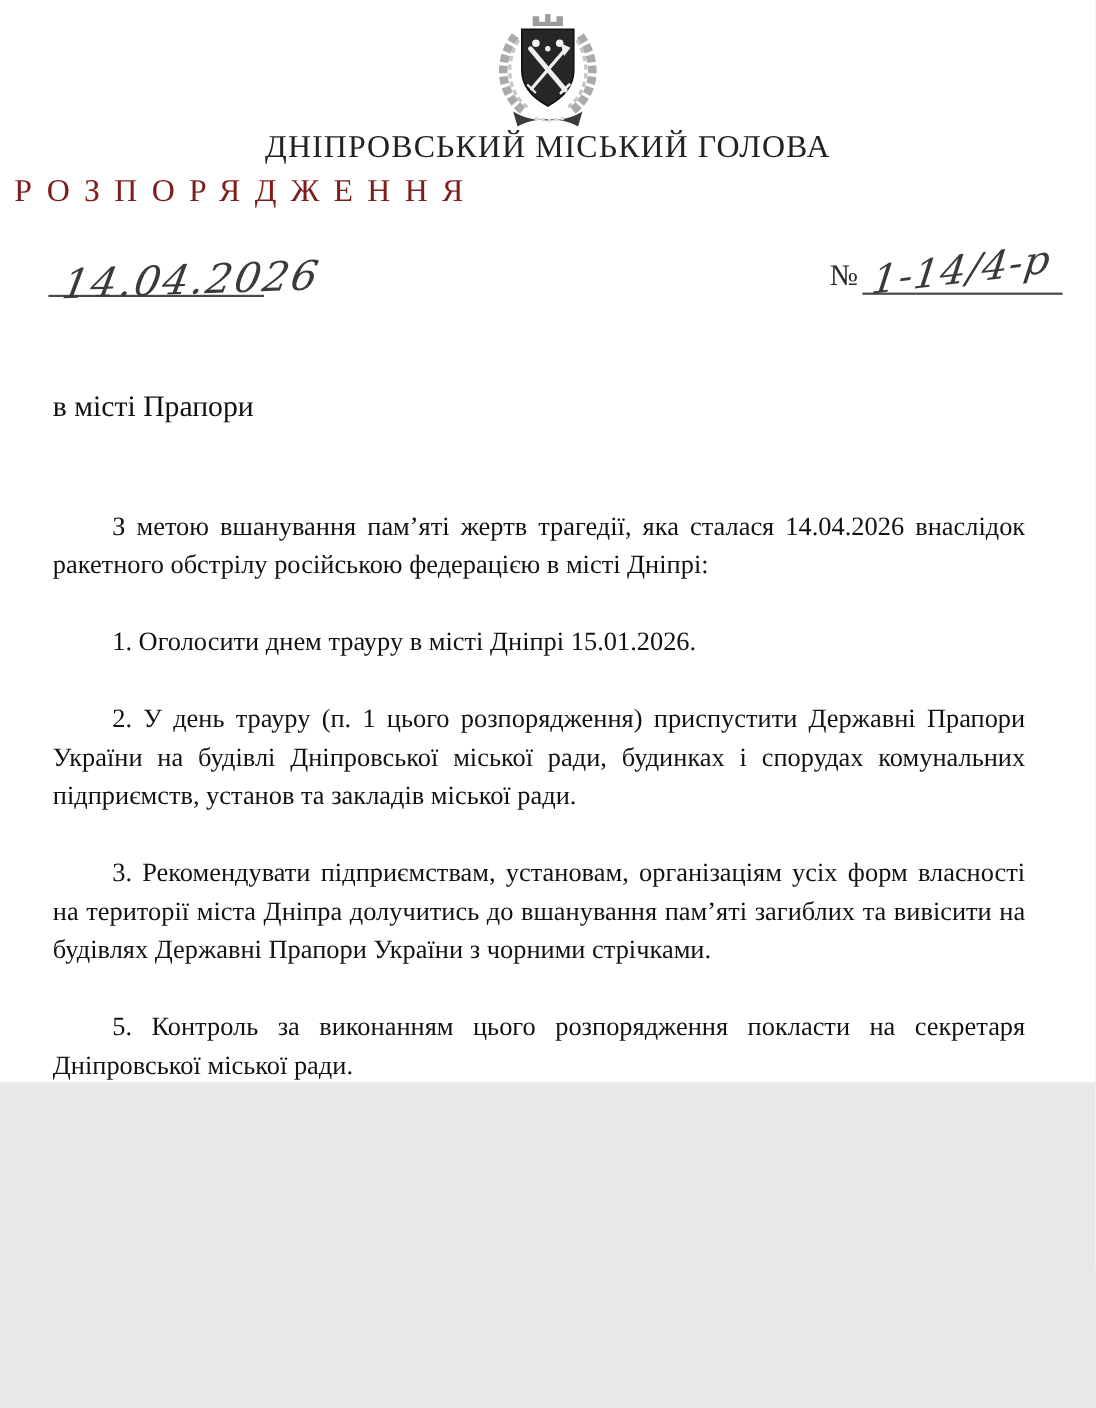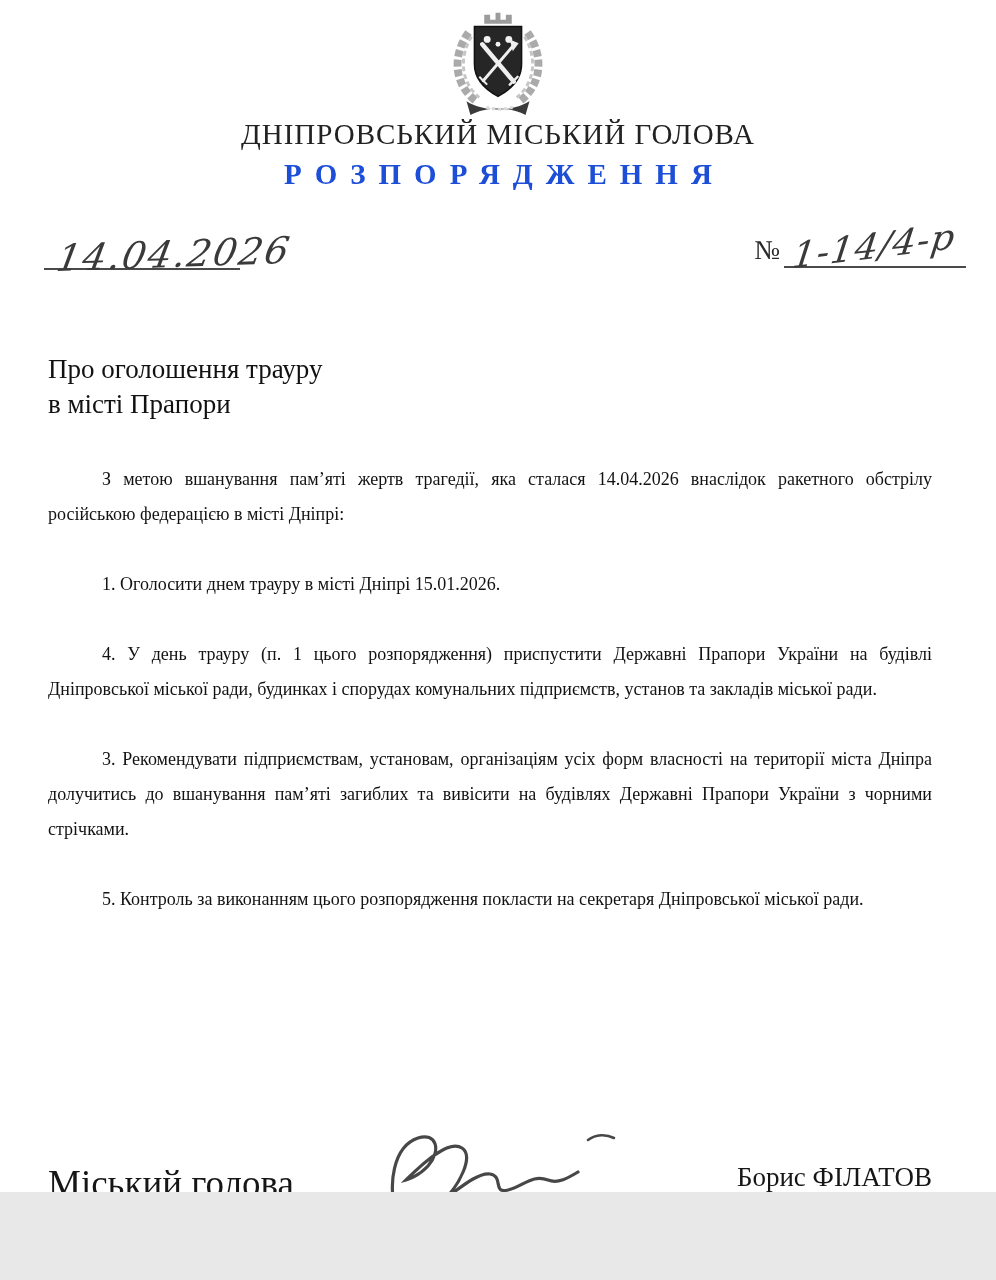--- a/index.html
+++ b/index.html
@@ -1,37 +1,37 @@
 <!DOCTYPE html>
 <html><head>
 <meta charset="utf-8">
 <style>
   html,body{margin:0;padding:0;background:#e8e8e8;}
   .page{
     position:relative;
-    width:996px;height:1192px;
+    width:996px;height:984px;
     margin:0 auto;
     background:#ffffff;
     font-family:"Liberation Serif", serif;
     color:#161616;
     overflow:hidden;
   }
 
   
   .emblem{position:absolute;top:6px;left:0;right:0;display:flex;justify-content:center;}
 
   
   .org-title{
     position:absolute;top:118px;left:0;right:0;
     text-align:center;font-size:29px;letter-spacing:1px;color:#222;
   }
   .doc-type{
     position:absolute;top:158px;left:0;right:0;
-    text-align:center;font-size:29px;font-weight:bold;
-    letter-spacing:13px;text-indent:13px;color:#1d4ed8;
+    font-size:29px;font-weight:normal;
+    letter-spacing:13px;text-indent:13px;color:#7f1d1d;
   }
 
   
   .date-block{
     position:absolute;top:224px;left:44px;width:196px;height:44px;
     border-bottom:2px solid #4a4a4a;
   }
   .hw{
     font-family:"DejaVu Serif", serif;
     font-style:italic;color:#3a3a3a;
@@ -64,21 +64,21 @@
     position:absolute;top:352px;left:48px;
     font-size:27px;line-height:35px;color:#111;
   }
 
   
   .content{
     position:absolute;top:462px;left:48px;right:64px;
   }
   .content p{
     margin:0 0 35px 0;
-    font-size:18px;line-height:35px;
+    font-size:24px;line-height:35px;
     text-align:justify;text-indent:54px;
     color:#121212;
   }
 
   
   .sig-row{
     position:absolute;top:1128px;left:48px;right:64px;height:110px;
   }
   .sig-title{position:absolute;left:0;top:34px;font-size:37px;}
   .sig-name{position:absolute;right:0;top:34px;font-size:27px;text-align:center;}
@@ -129,28 +129,27 @@
     <span class="hw hw-date">14.04.2026</span>
   </div>
   <div class="num-block">
     <span class="num-label">№</span>
     <span class="num-line">
       <span class="hw hw-num">1-14/4-р</span>
     </span>
   </div>
 
   <div class="subject">
-    <div>Про оголошення трауру</div>
     <div>в місті Прапори</div>
   </div>
 
   <div class="content">
     <p>З метою вшанування пам’яті жертв трагедії, яка сталася 14.04.2026 внаслідок ракетного обстрілу російською федерацією в місті Дніпрі:</p>
     <p>1. Оголосити днем трауру в місті Дніпрі 15.01.2026.</p>
-    <p>4. У день трауру (п. 1 цього розпорядження) приспустити Державні Прапори України на будівлі Дніпровської міської ради, будинках і спорудах комунальних підприємств, установ та закладів міської ради.</p>
+    <p>2. У день трауру (п. 1 цього розпорядження) приспустити Державні Прапори України на будівлі Дніпровської міської ради, будинках і спорудах комунальних підприємств, установ та закладів міської ради.</p>
     <p>3. Рекомендувати підприємствам, установам, організаціям усіх форм власності на території міста Дніпра долучитись до вшанування пам’яті загиблих та вивісити на будівлях Державні Прапори України з чорними стрічками.</p>
     <p>5. Контроль за виконанням цього розпорядження покласти на секретаря Дніпровської міської ради.</p>
   </div>
 
   <div class="sig-row">
     <span class="sig-title">Міський голова</span>
     <span class="sig-scribble">
       <svg width="250" height="110" viewBox="0 0 250 110" xmlns="http://www.w3.org/2000/svg">
         <path d="M20,95 C8,60 16,22 40,14 C58,8 64,26 50,42 C40,53 28,56 28,56
                  C50,34 72,16 84,24 C96,32 82,60 66,76 C56,86 44,90 44,90

